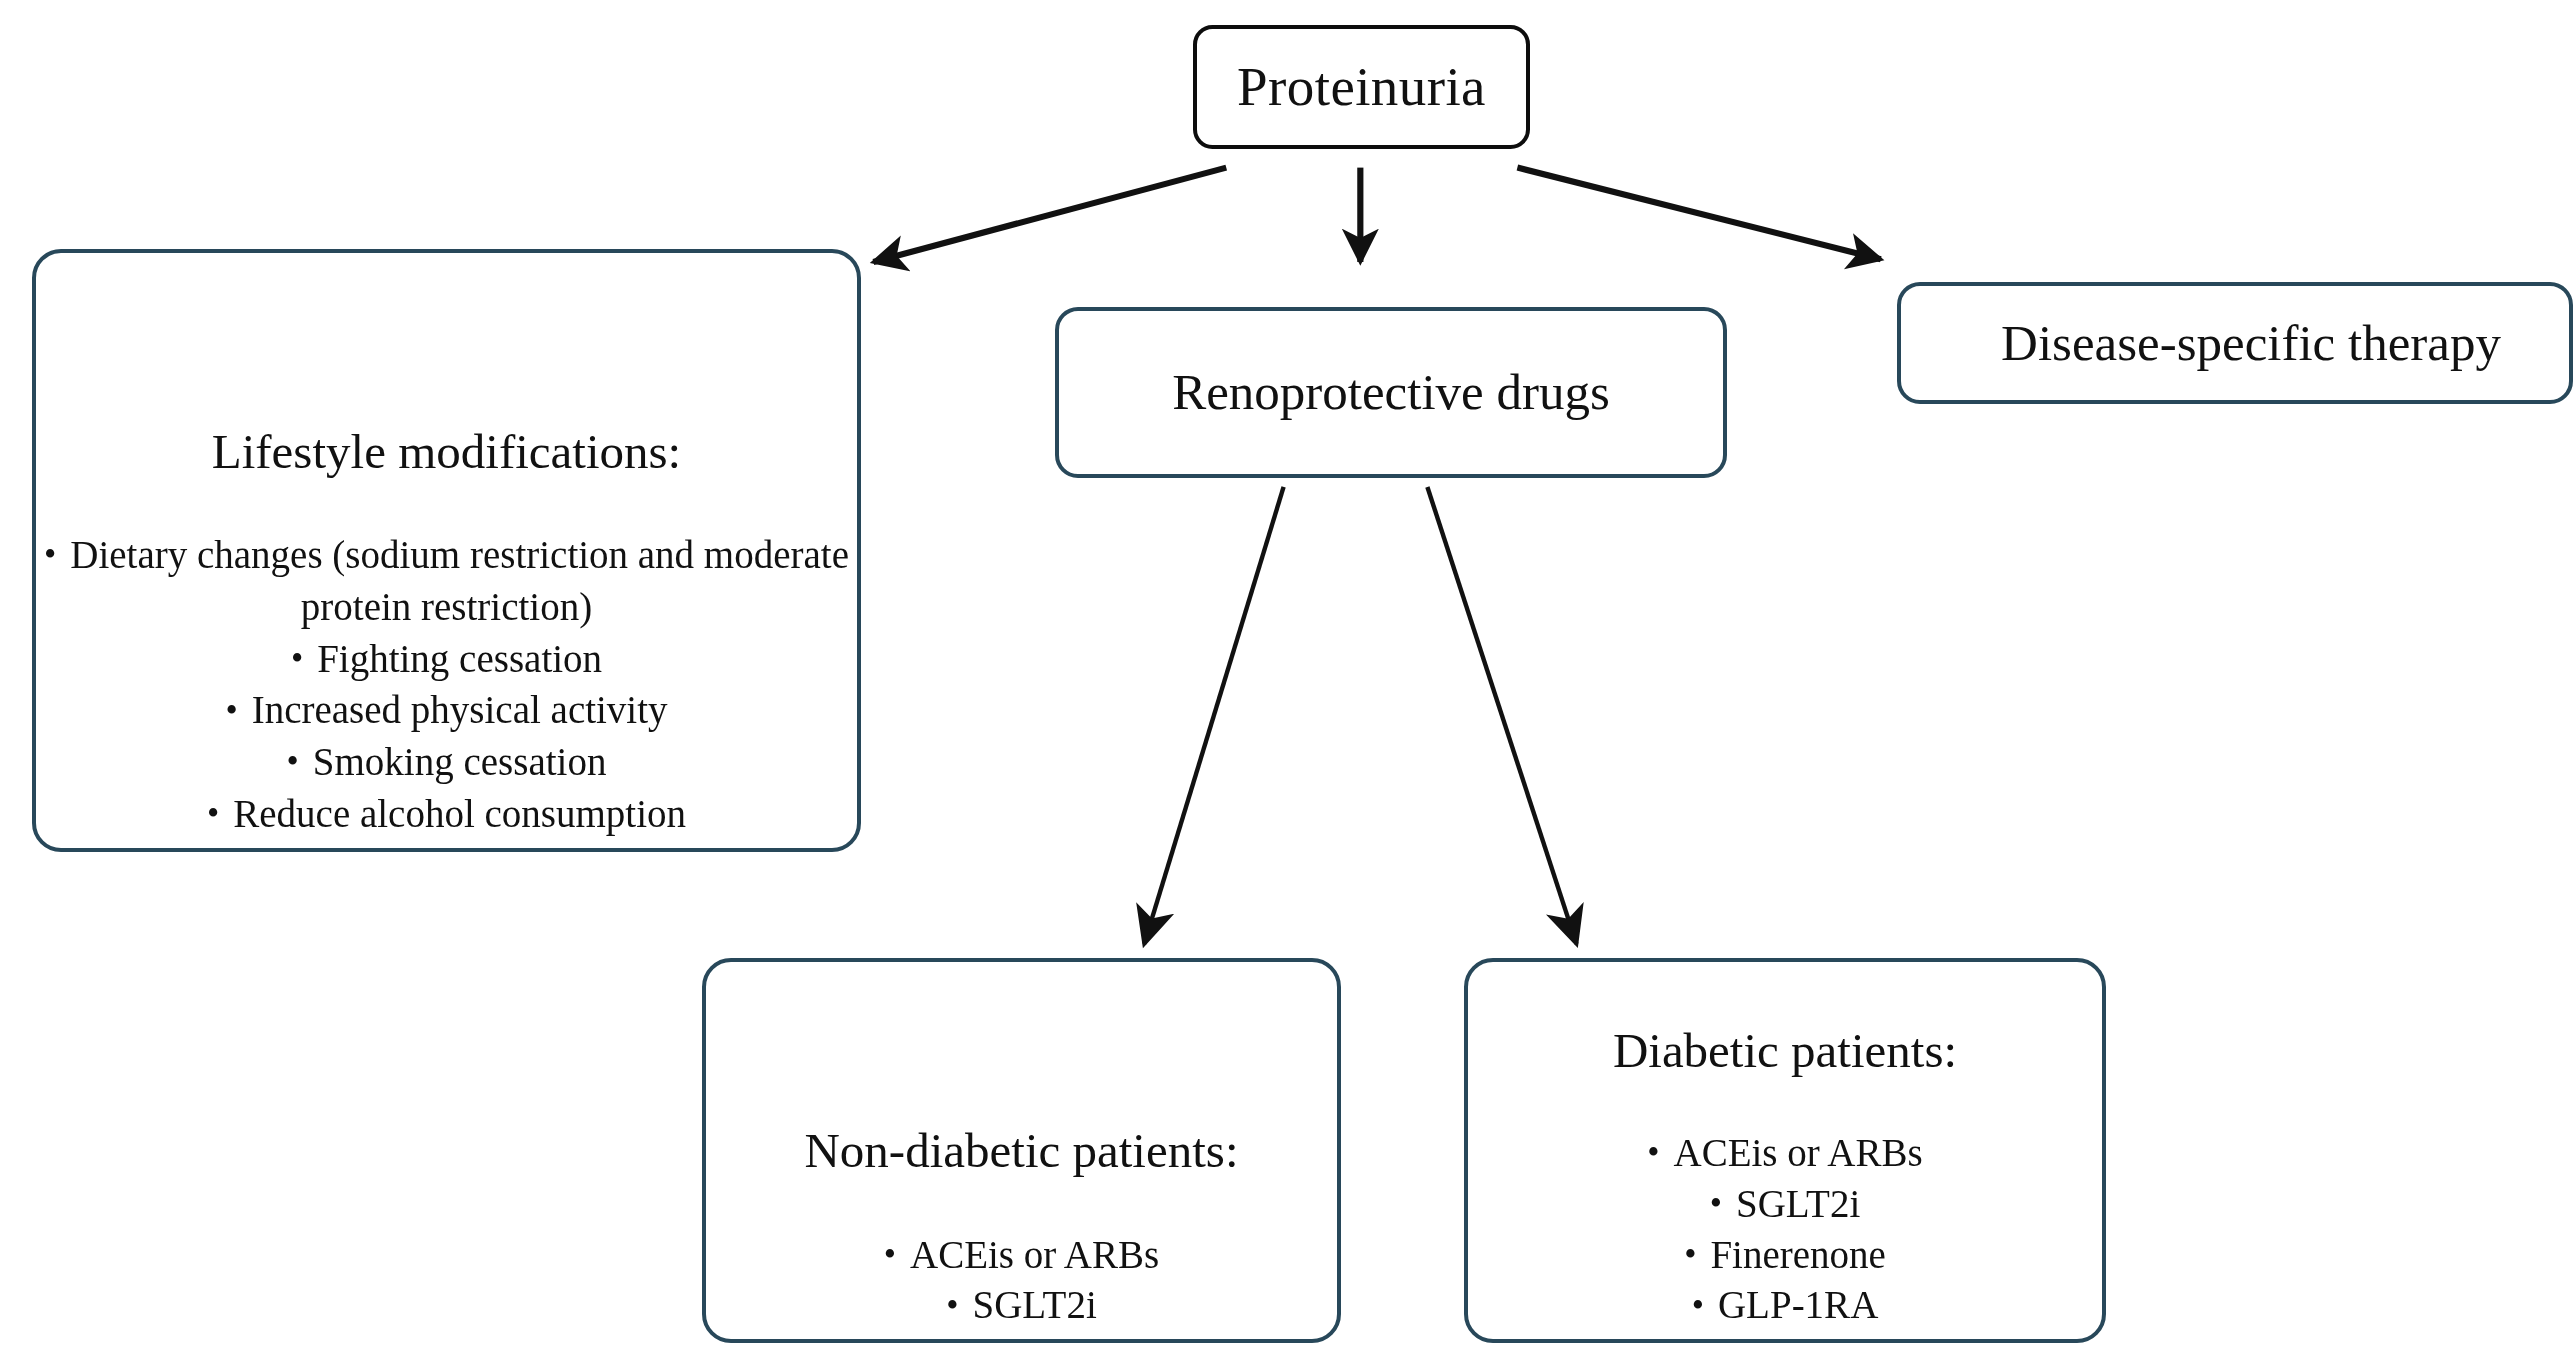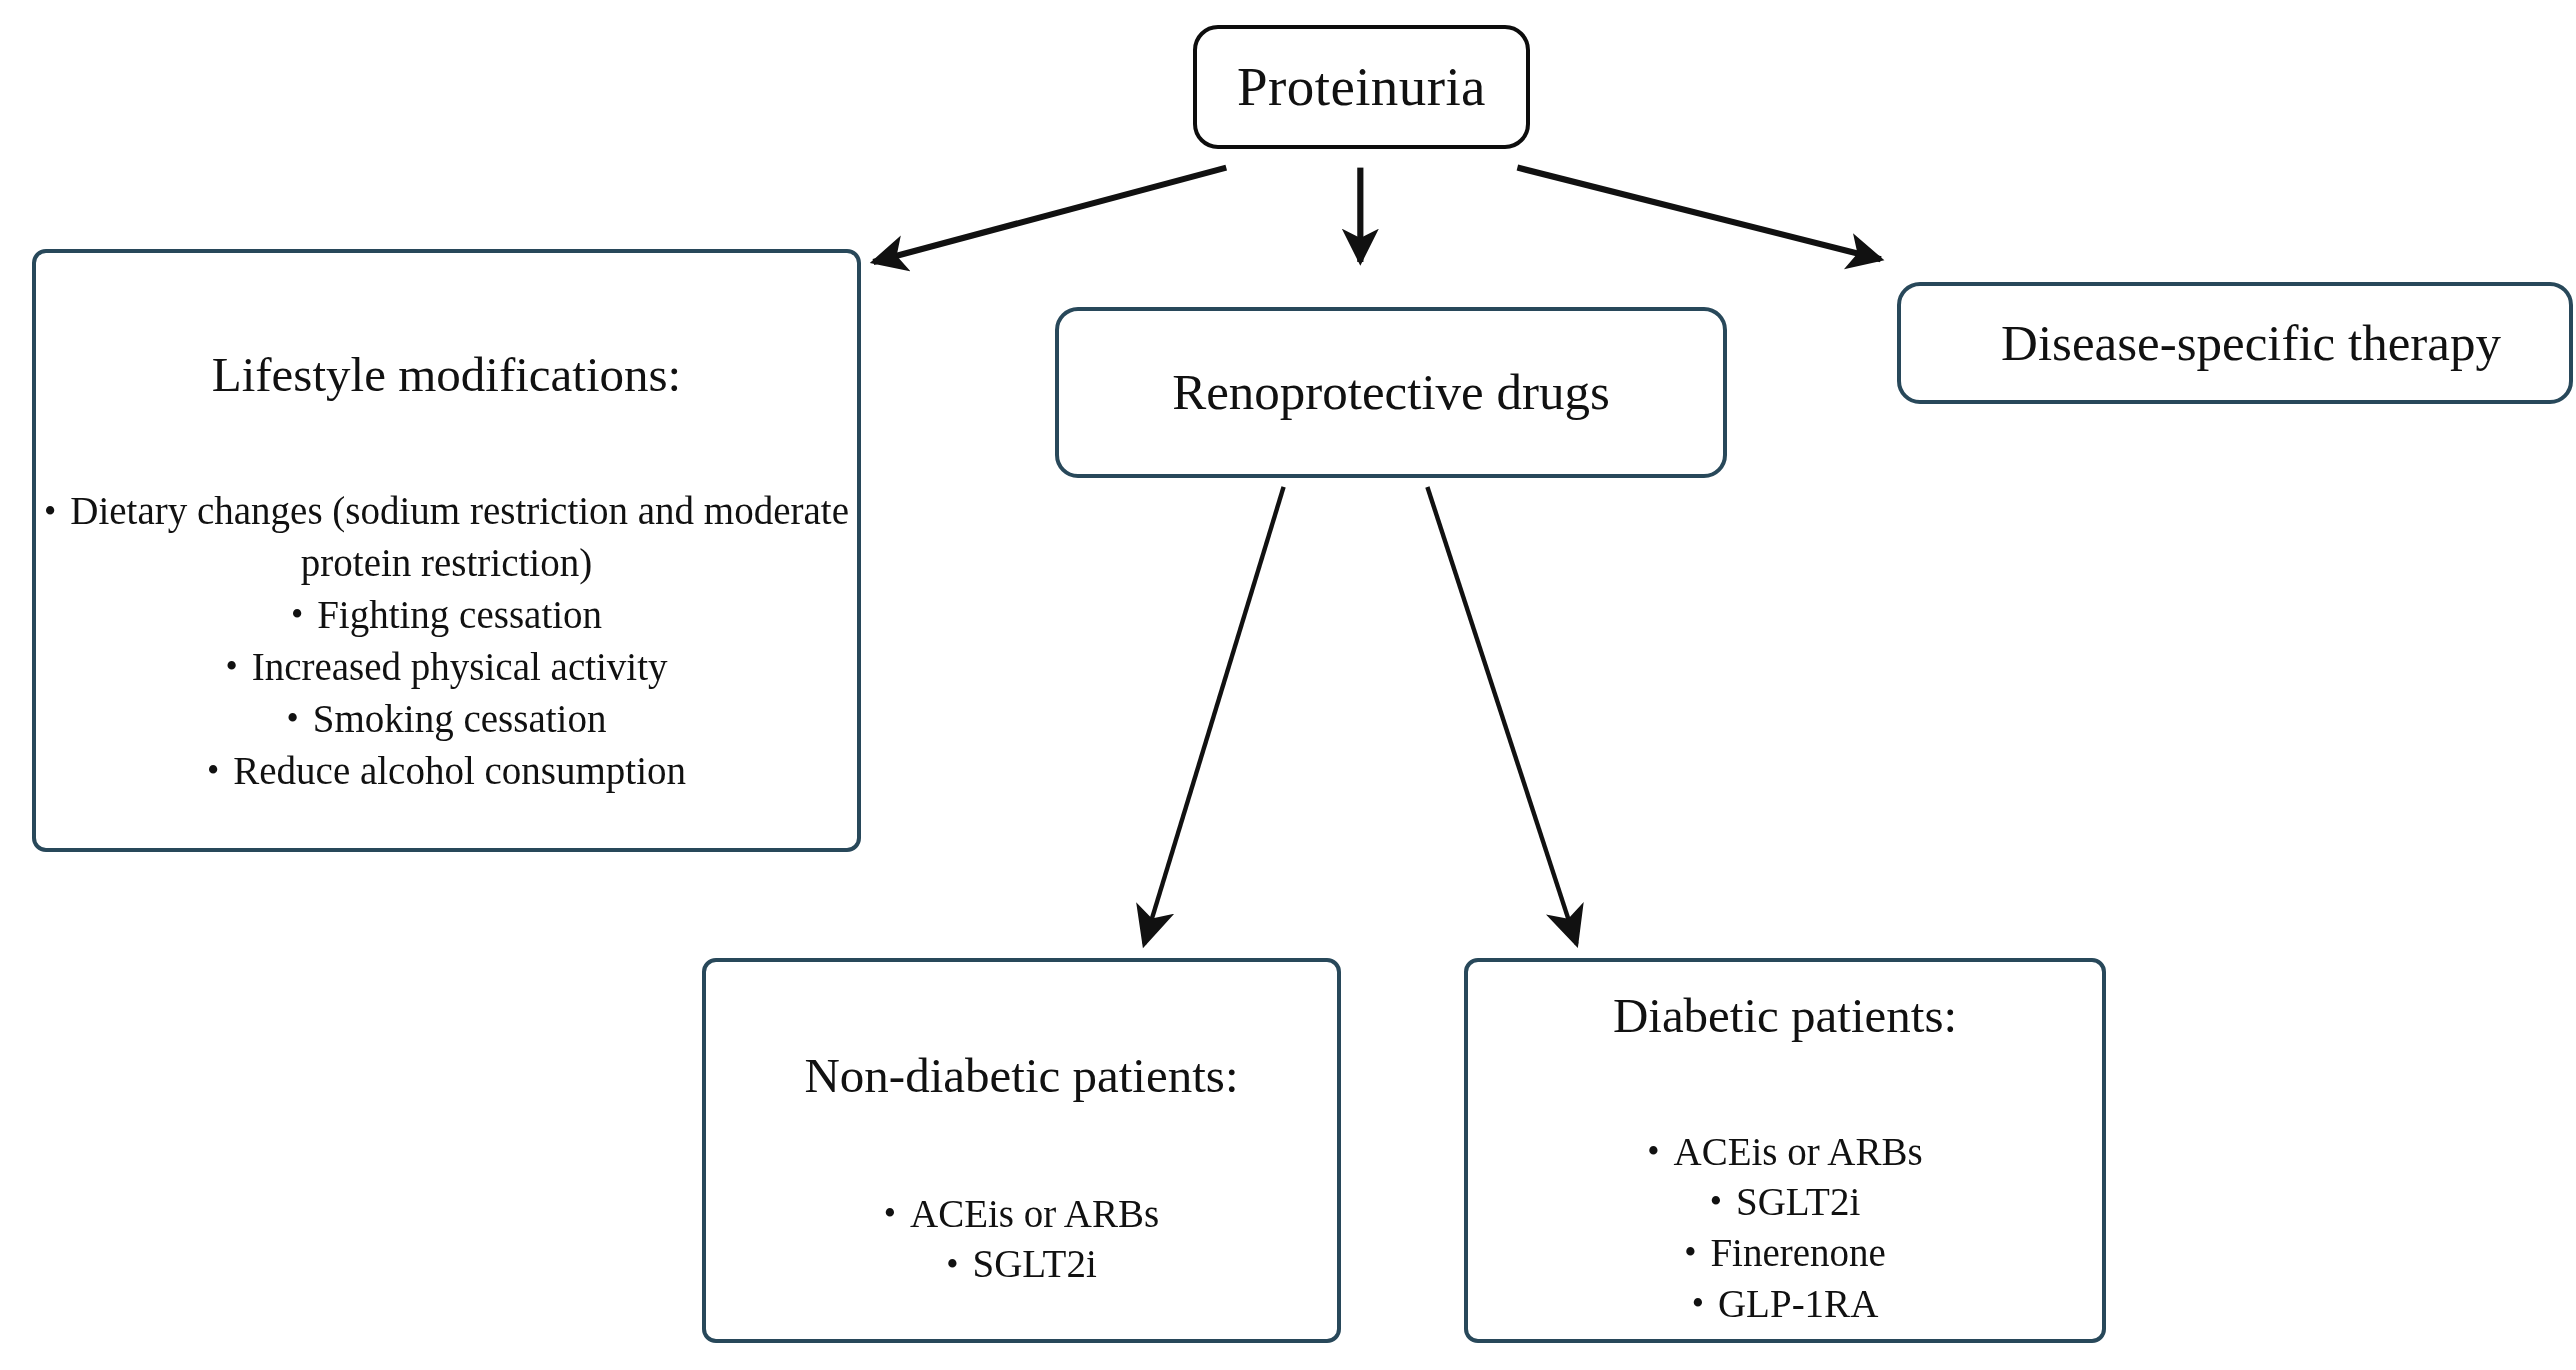--- a/index.html
+++ b/index.html
@@ -58,23 +58,22 @@
   
   .node-branch {
     border: 4.4px solid #28485a;
     border-radius: 23px;
     justify-content: center;
   }
 
   
   .node-panel {
     border: 4.4px solid #28485a;
-    border-radius: 14px;
-    justify-content: center;
-    gap: 34px;
+    border-radius: 29px;
+    justify-content: flex-end;
   }
 
   .node-title {
     font-size: 49px;
     line-height: 1.15;
     white-space: nowrap;
   }
 
   .panel-title {
     font-size: 49px;
@@ -100,21 +99,20 @@
     margin-right: 14px;
     vertical-align: 1.8px;
   }
 
   
   #node-proteinuria {
     left: 1193px;
     top: 25px;
     width: 337px;
     height: 124px;
-    border-radius: 25px;
   }
 
   #node-lifestyle {
     left: 32px;
     top: 249px;
     width: 829px;
     height: 603px;
     padding-top: 49px;
   }
   #node-lifestyle .panel-title { margin-bottom: 39px; }

